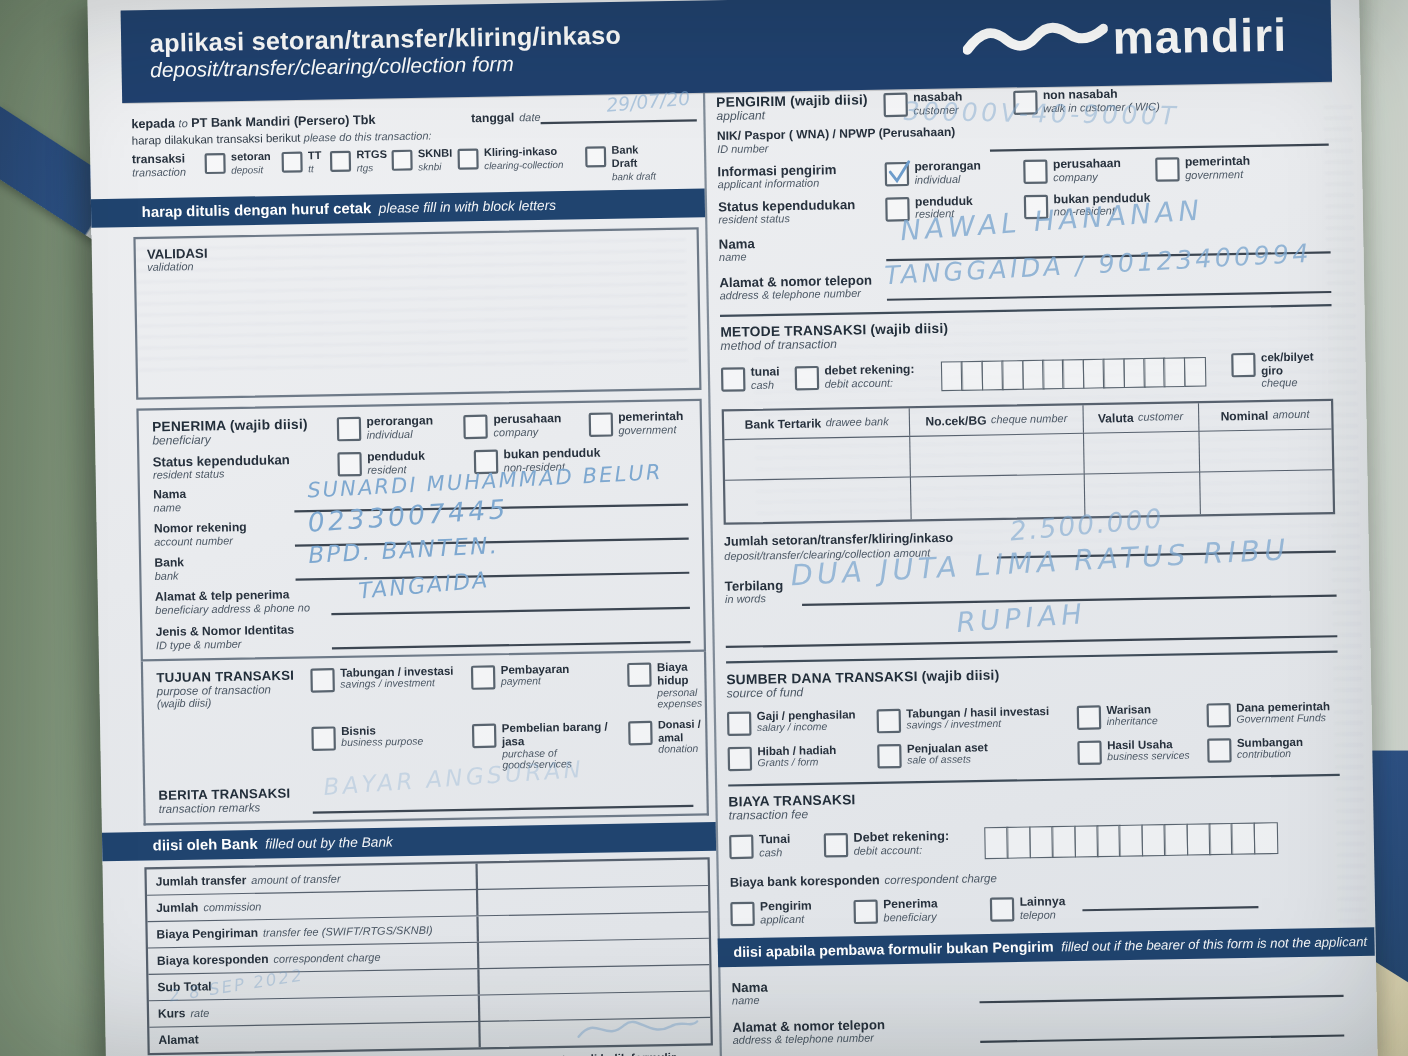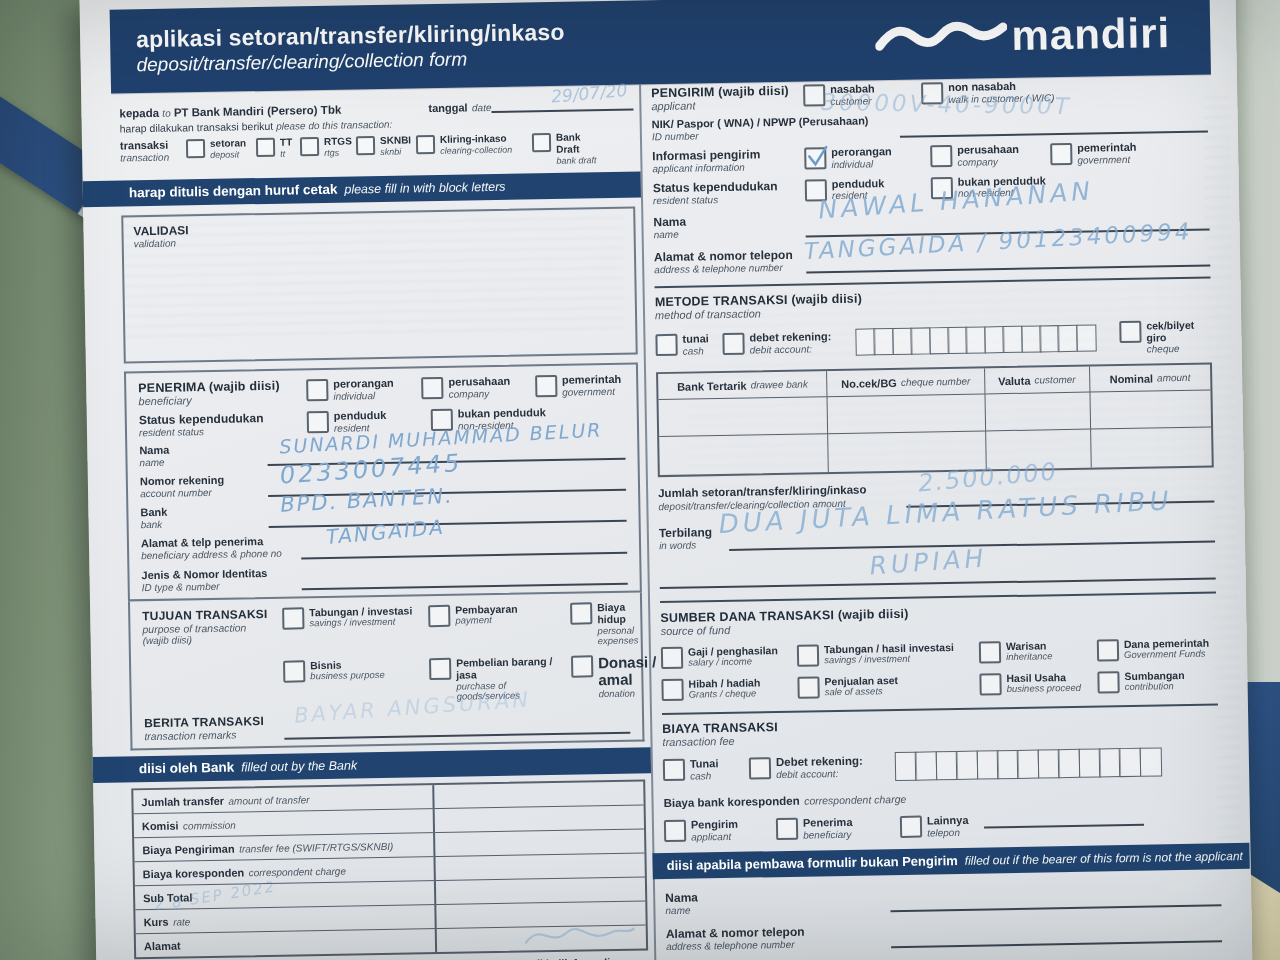--- a/index.html
+++ b/index.html
@@ -331,21 +331,21 @@
               <div class="item" style="width:142px;">
                 <span class="cb"></span>
                 <span>
                     <b class="lbl" style="font-size:10.5px;">Pembelian barang / jasa</b>
                 <i class="sub" style="font-size:9.5px;">purchase of goods/services</i>
                   </span>
               </div>
               <div class="item" style="width:86px;">
                 <span class="cb"></span>
                 <span>
-                    <b class="lbl" style="font-size:15px;">Donasi / amal</b>
+                    <b class="lbl" style="font-size:10px;">Donasi / amal</b>
                 <i class="sub" style="font-size:9.5px;">donation</i>
                   </span>
               </div>
             </div>
           </div>
         </div>
         <div class="field" style="margin-top:8px;">
           <span style="width:140px;flex:none;">
             <b class="sect" style="font-size:12px;">BERITA TRANSAKSI</b>
             <i class="sectsub" style="font-size:10.5px;">transaction remarks</i>
@@ -359,21 +359,21 @@
         <b>diisi oleh Bank</b>
         <i>filled out by the Bank</i>
       </div>
 
       <div class="btab" style="position:relative;">
         <div class="btr">
           <div class="btc1"><b class="inlbl">Jumlah transfer</b> <i class="insub">amount of transfer</i></div>
           <div class="btc2"></div>
         </div>
         <div class="btr">
-          <div class="btc1"><b class="inlbl">Komisi</b> <i class="insub">commission</i></div>
+          <div class="btc1"><b class="inlbl">Jumlah</b> <i class="insub">commission</i></div>
           <div class="btc2"></div>
         </div>
         <div class="btr">
           <div class="btc1"><b class="inlbl">Biaya Pengiriman</b> <i class="insub">transfer fee (SWIFT/RTGS/SKNBI)</i></div>
           <div class="btc2"></div>
         </div>
         <div class="btr">
           <div class="btc1"><b class="inlbl">Biaya koresponden</b> <i class="insub">correspondent charge</i></div>
           <div class="btc2"></div>
         </div>
@@ -630,35 +630,35 @@
                 <b class="lbl" style="font-size:10.5px;">Dana pemerintah</b>
             <i class="sub" style="font-size:9.5px;">Government Funds</i>
               </span>
           </div>
         </div>
         <div class="row" style="margin-top:9px;gap:0;">
           <div class="item" style="width:136px;">
             <span class="cb"></span>
             <span>
                 <b class="lbl" style="font-size:10.5px;">Hibah / hadiah</b>
-            <i class="sub" style="font-size:9.5px;">Grants / cheque</i>
+            <i class="sub" style="font-size:9.5px;">Grants / form</i>
               </span>
           </div>
           <div class="item" style="width:182px;">
             <span class="cb"></span>
             <span>
                 <b class="lbl" style="font-size:10.5px;">Penjualan aset</b>
             <i class="sub" style="font-size:9.5px;">sale of assets</i>
               </span>
           </div>
           <div class="item" style="width:118px;">
             <span class="cb"></span>
             <span>
                 <b class="lbl" style="font-size:10.5px;">Hasil Usaha</b>
-            <i class="sub" style="font-size:9.5px;">business proceed</i>
+            <i class="sub" style="font-size:9.5px;">business services</i>
               </span>
           </div>
           <div class="item" style="width:114px;">
             <span class="cb"></span>
             <span>
                 <b class="lbl" style="font-size:10.5px;">Sumbangan</b>
             <i class="sub" style="font-size:9.5px;">contribution</i>
               </span>
           </div>
         </div>

